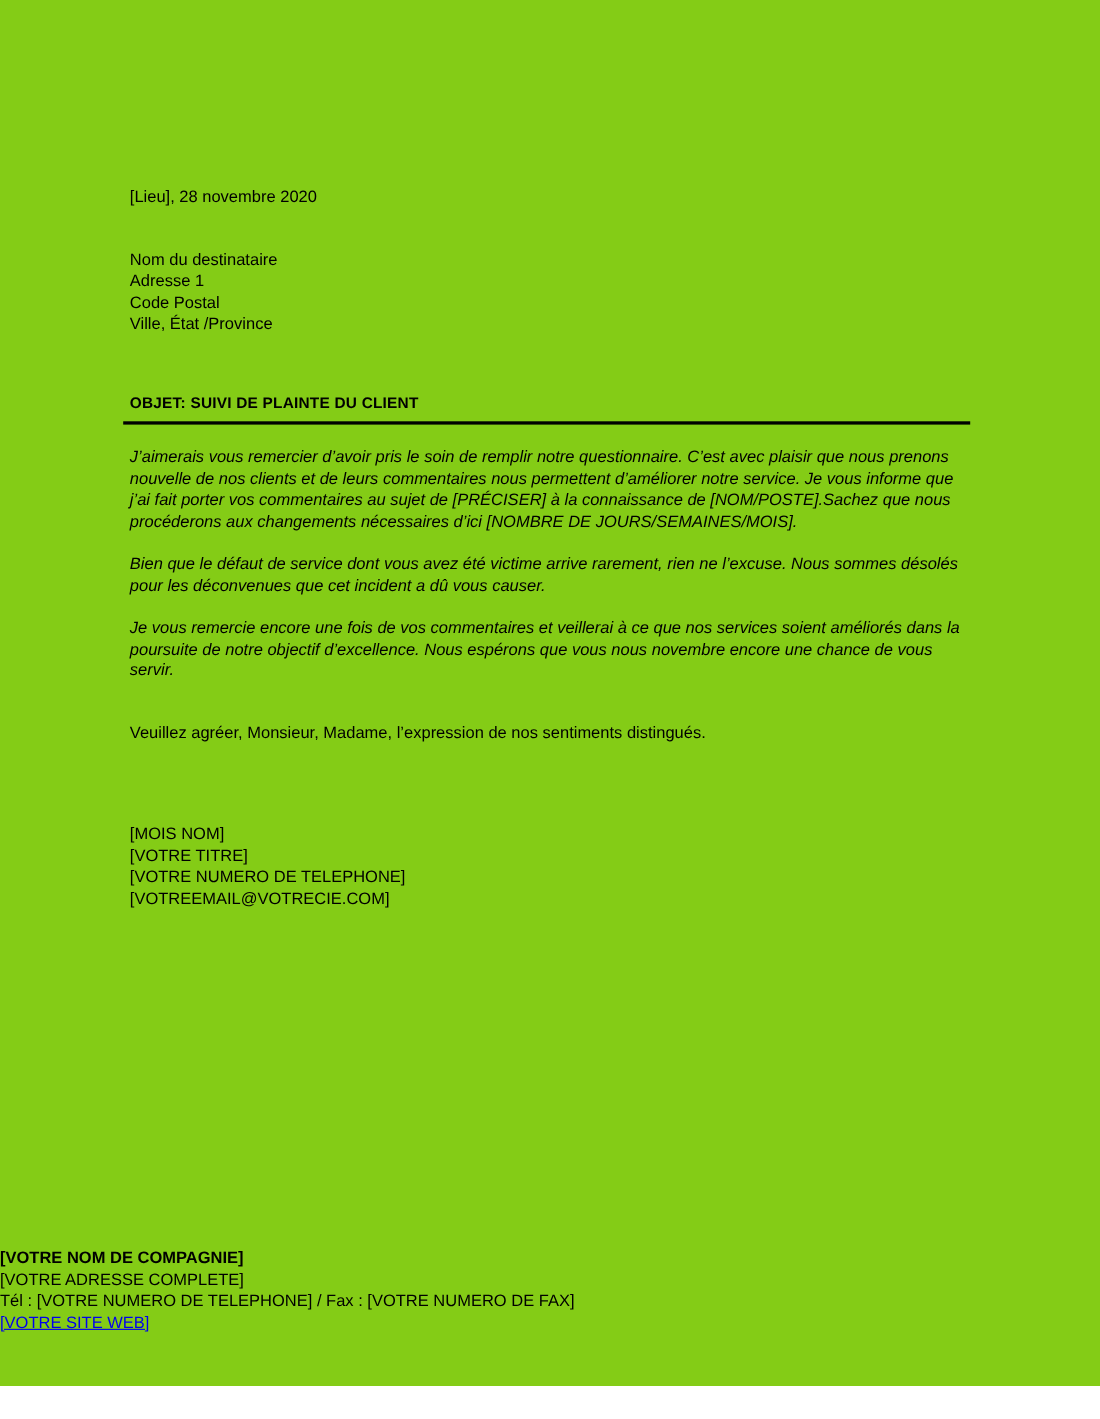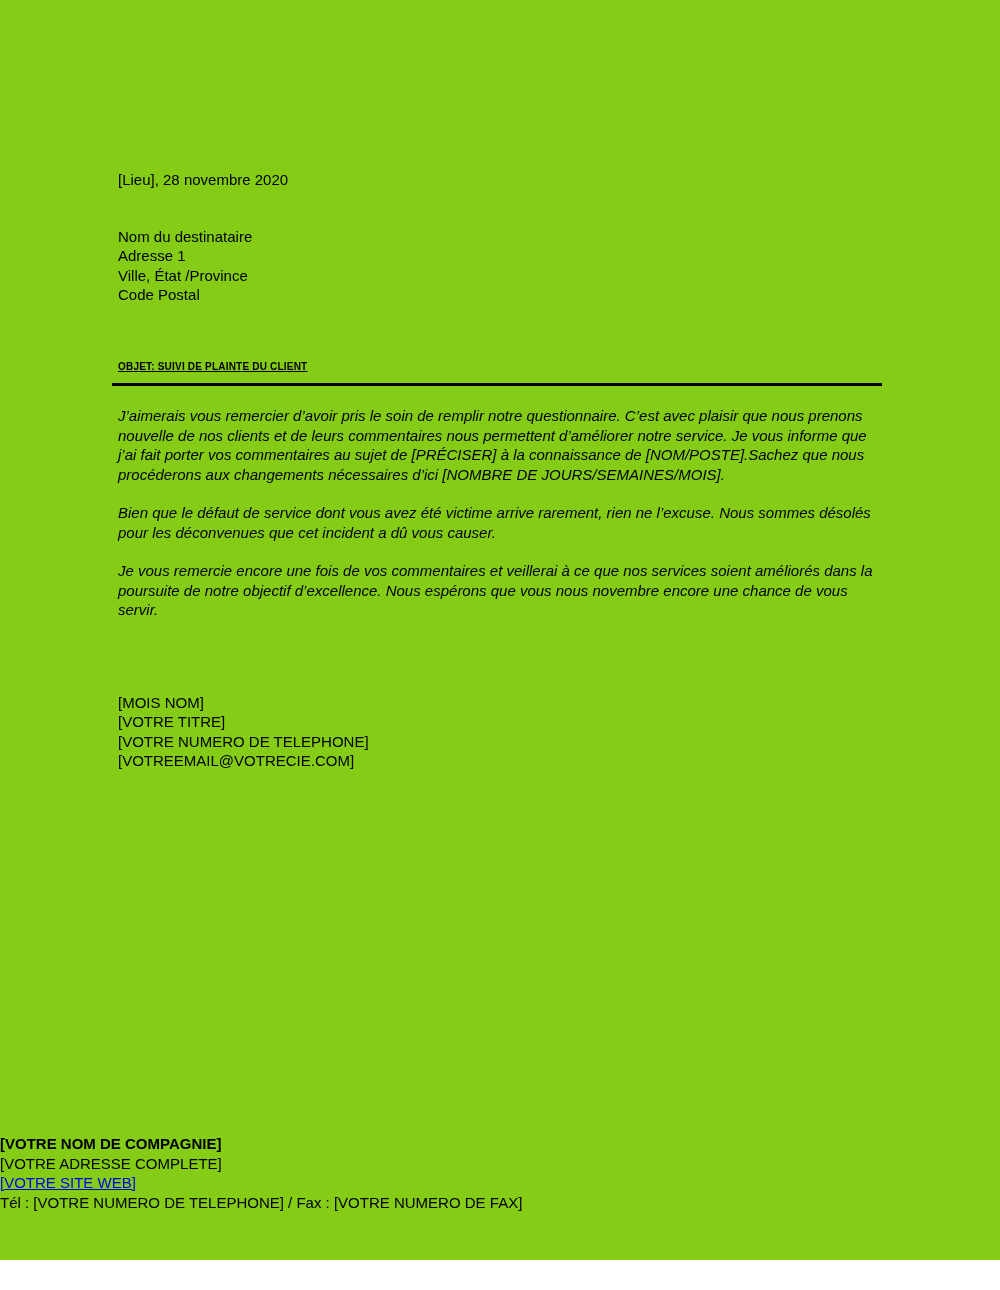--- a/index.html
+++ b/index.html
@@ -18,24 +18,23 @@
   .content {
     position: absolute;
     left: 118px;
     right: 118px;
     top: 170px;
   }
   .date-line { margin: 0; }
   .recipient-block { margin-top: 37px; }
   .subject-line {
     margin-top: 52px;
-    font-size: 10px;
+    font-size: 14px;
     font-weight: bold;
     letter-spacing: 0.2px;
-    text-decoration: underline;
   }
   .divider {
     height: 3px;
     background: #000000;
     margin-top: 7px;
     margin-left: -6px;
     margin-right: 0;
   }
   .salutation { margin-top: 27px; }
   .para { margin-top: 19px; font-style: italic; }
@@ -60,41 +59,42 @@
 <body>
 
 <div class="page">
   <div class="content">
 
     <p class="date-line">[Lieu], 28 novembre 2020</p>
 
     <div class="recipient-block">
       <div>Nom du destinataire</div>
       <div>Adresse 1</div>
+      <div>Code Postal</div>
       <div>Ville, État /Province</div>
-      <div>Code Postal</div>
     </div>
 
     <div class="subject-line">OBJET: SUIVI DE PLAINTE DU CLIENT</div>
     <div class="divider"></div>
 
 
     <p class="para para-first">J’aimerais vous remercier d’avoir pris le soin de remplir notre questionnaire. C’est avec plaisir que nous prenons nouvelle de nos clients et de leurs commentaires nous permettent d’améliorer notre service. Je vous informe que j’ai fait porter vos commentaires au sujet de [PRÉCISER] à la connaissance de [NOM/POSTE].Sachez que nous procéderons aux changements nécessaires d’ici [NOMBRE DE JOURS/SEMAINES/MOIS].</p>
     <p class="para">Bien que le défaut de service dont vous avez été victime arrive rarement, rien ne l’excuse. Nous sommes désolés pour les déconvenues que cet incident a dû vous causer.</p>
     <p class="para">Je vous remercie encore une fois de vos commentaires et veillerai à ce que nos services soient améliorés dans la poursuite de notre objectif d’excellence. Nous espérons que vous nous novembre encore une chance de vous servir.</p>
 
+    <p class="closing">Veuillez agréer, Monsieur, Madame, l’expression de nos sentiments distingués.</p>
 
     <div class="signature-block">
       <div>[MOIS NOM]</div>
       <div>[VOTRE TITRE]</div>
       <div>[VOTRE NUMERO DE TELEPHONE]</div>
       <div>[VOTREEMAIL@VOTRECIE.COM]</div>
     </div>
 
   </div>
 
   <div class="footer">
     <div class="footer-company">[VOTRE NOM DE COMPAGNIE]</div>
     <div>[VOTRE ADRESSE COMPLETE]</div>
+    <div>Tél : [VOTRE NUMERO DE TELEPHONE] / Fax : [VOTRE NUMERO DE FAX]</div>
     <div><span class="footer-link" style="color: rgb(0, 0, 238);">[VOTRE SITE WEB]</span></div>
-    <div>Tél : [VOTRE NUMERO DE TELEPHONE] / Fax : [VOTRE NUMERO DE FAX]</div>
   </div>
 </div>
 
 </body></html>

